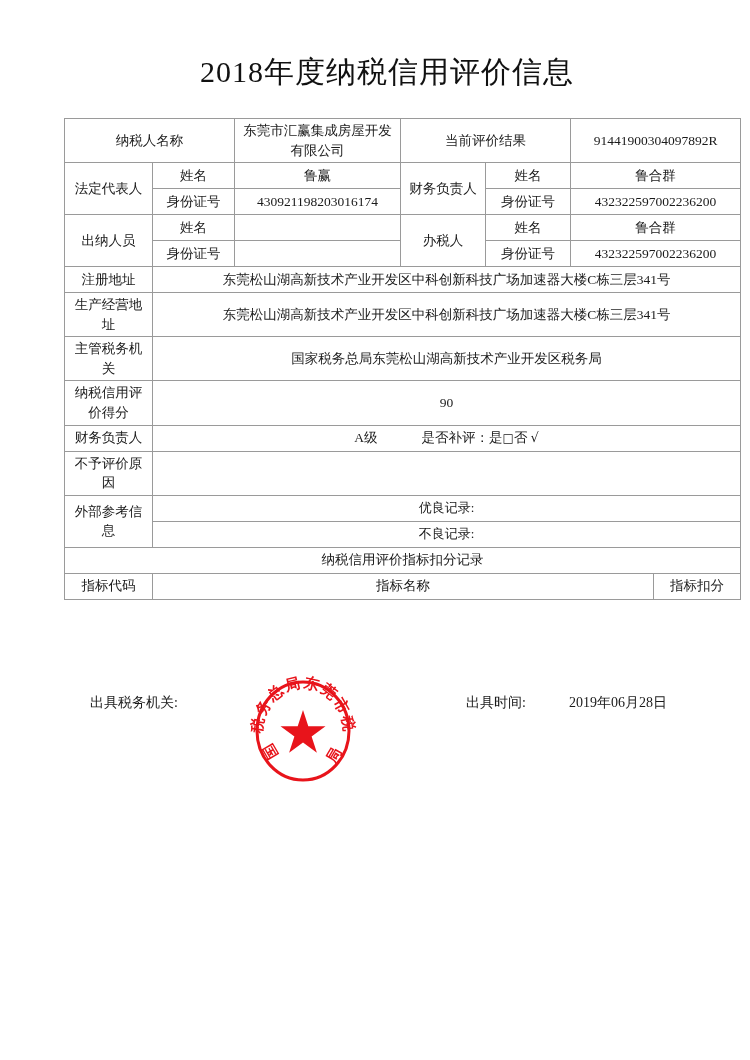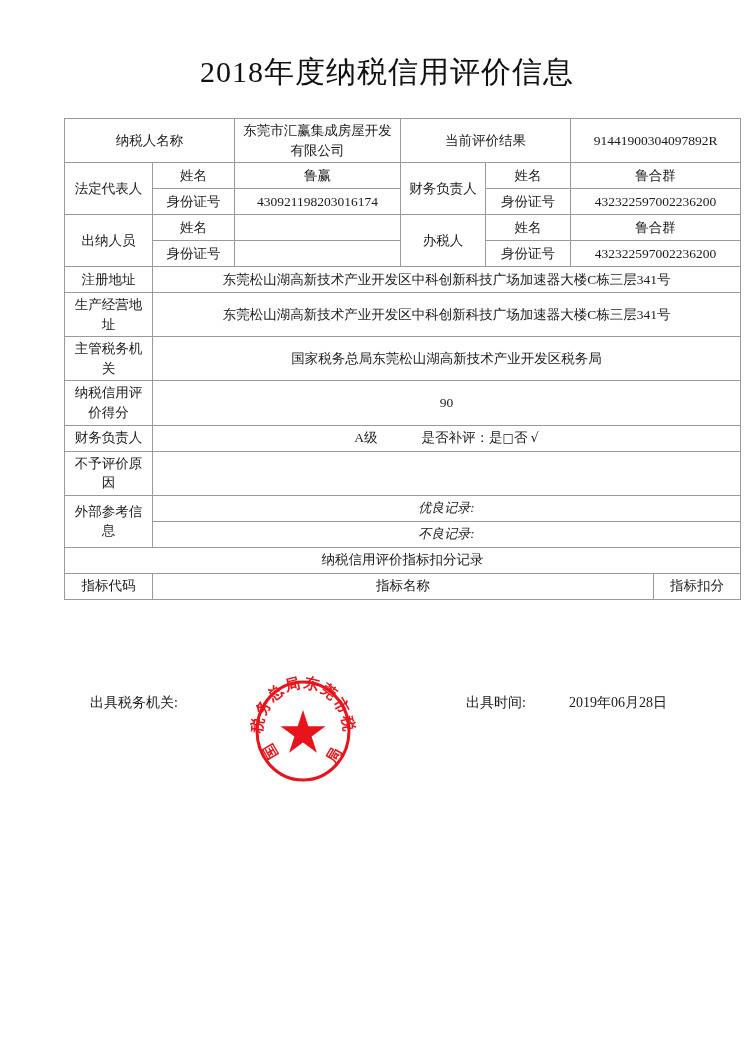--- a/index.html
+++ b/index.html
@@ -62,21 +62,20 @@
   td.idnum {
     font-size: 13.5px;
     font-family: "Liberation Serif", "DejaVu Serif", serif;
   }
   td.tall2 {
     height: 52px;
   }
   td.leftalign {
     text-align: left;
     padding-left: 5px;
-    font-style: italic;
   }
   td.addr {
     font-size: 13.5px;
   }
   td.section-title {
     font-size: 13.5px;
     height: 26px;
   }
   .result-line {
     display: inline-block;

